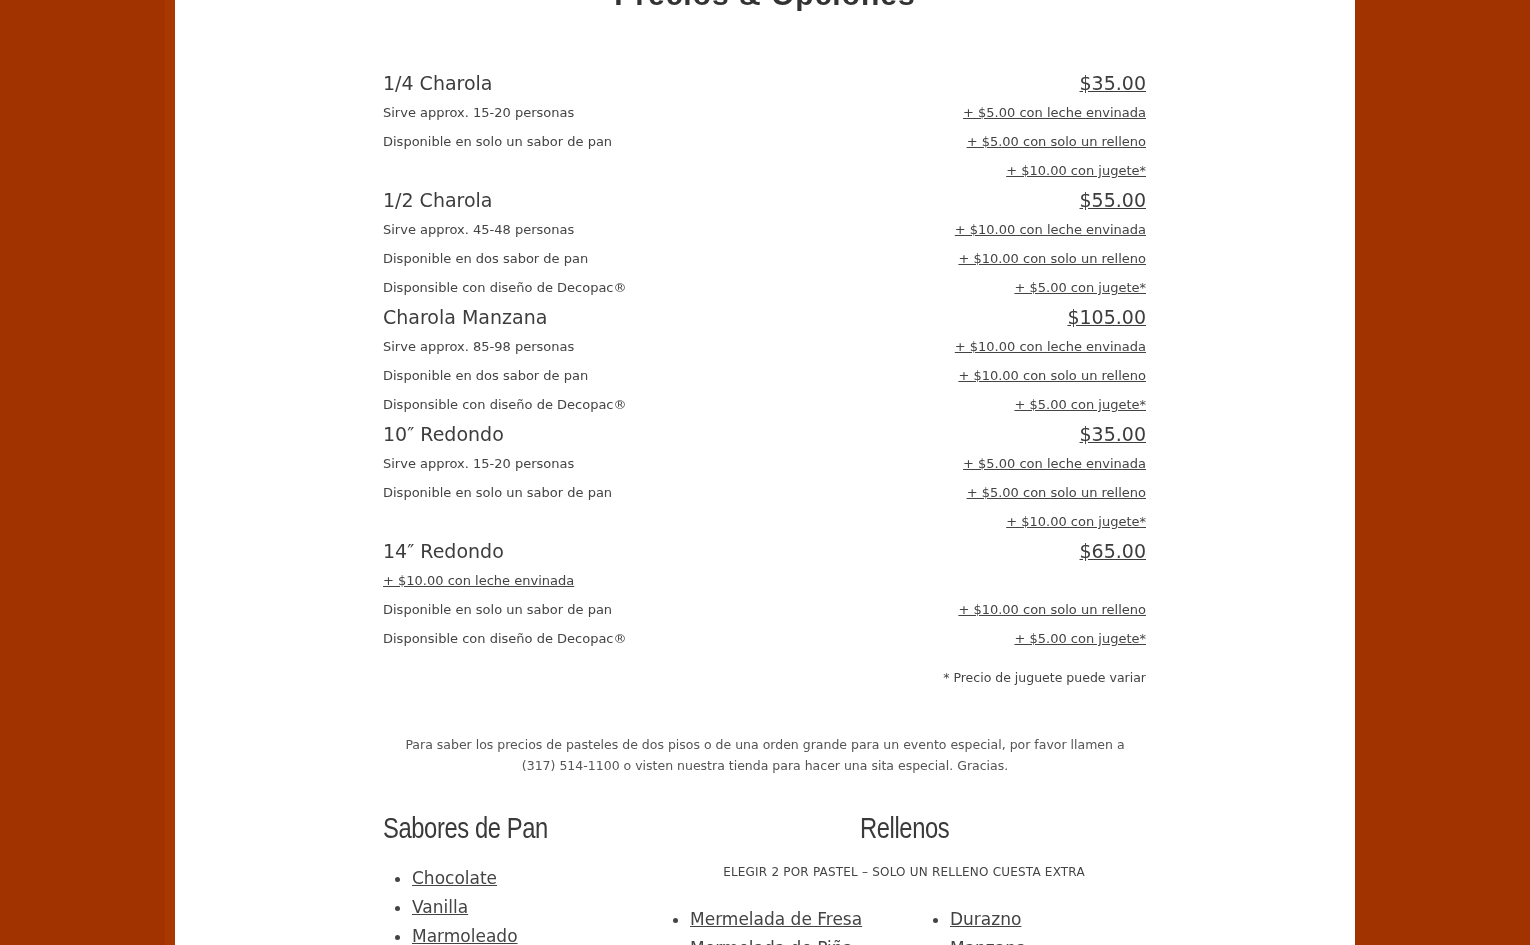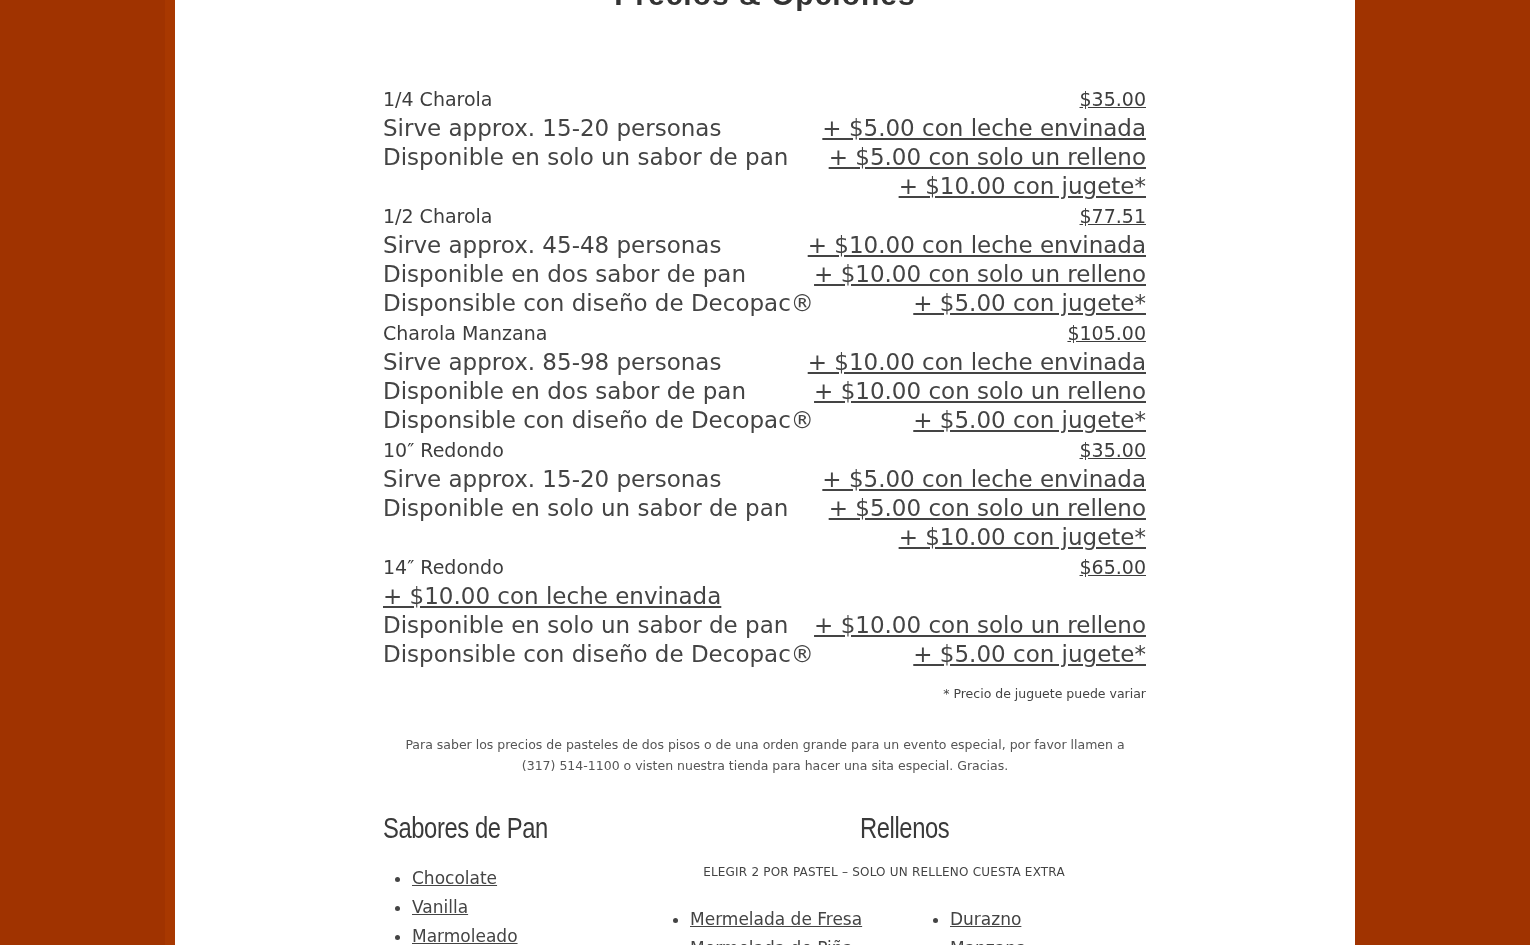--- a/index.html
+++ b/index.html
@@ -13,44 +13,44 @@
     .page {
       position: absolute; left: 175px; top: 0; width: 1180px; height: 945px;
       background: #ffffff;
     }
     .section-title {
       position: absolute; left: 0; width: 1180px; top: -22px;
       text-align: center; font-family: "Liberation Sans", sans-serif;
       font-size: 30px; font-weight: bold; color: #333; letter-spacing: 1px;
       margin: 0;
     }
-    .price-table { position: absolute; left: 208px; top: 84px; width: 763px; }
+    .price-table { position: absolute; left: 208px; top: 68px; width: 763px; }
     .item { position: relative; }
     .row {
       display: flex; justify-content: space-between; align-items: baseline;
       height: 29px; line-height: 29px;
     }
     .row.head { height: 30px; line-height: 30px; }
-    .l, .r { font-size: 23px; color: #444; white-space: nowrap; }
+    .l, .r { font-size: 13px; color: #444; white-space: nowrap; }
     .row.head .l, .row.head .r { font-size: 19px; color: #3d3d3d; }
     .r { text-align: right; text-decoration: underline; }
     .note-small { text-align: right; font-size: 12.5px; color: #444; margin-top: 17px; }
     .info {
       position: absolute; left: 218px; top: 698px; width: 744px;
       text-align: center; font-size: 12.5px; line-height: 21px; color: #555; margin-top: 36px;
     }
     .sub-h {
       position: absolute; font-family: "Liberation Sans", sans-serif;
       font-size: 29px; color: #3a3a3a; margin: 0; font-weight: normal;
       transform: scaleX(0.82); transform-origin: left center; letter-spacing: -0.5px;
     }
     .sabores-h { left: 208px; top: 812px; }
     .rellenos-h { left: 685px; top: 812px; }
     .rellenos-note {
-      position: absolute; left: 450px; width: 518px; top: 865px;
+      position: absolute; left: 470px; width: 518px; top: 865px;
       text-align: center; font-size: 12px; color: #444; letter-spacing: 0.2px;
     }
     ul.list {
       position: absolute; margin: 0; padding-left: 29px;
       font-size: 17px; line-height: 29px; color: #444;
     }
     ul.list li { padding-left: 0; text-decoration: underline; }
     .sabores-list { left: 208px; top: 864px; }
     .rellenos-list-a { left: 486px; top: 905px; }
     .rellenos-list-b { left: 746px; top: 905px; }
@@ -84,21 +84,21 @@
       </div>
       <div class="row">
         <span class="l"></span>
         <span class="r">+ $10.00 con jugete*</span>
       </div>
     </div>
 
     <div class="item">
       <div class="row head">
         <span class="l">1/2 Charola</span>
-        <span class="r">$77.51</span>
+        <span class="r">$55.00</span>
       </div>
       <div class="row">
         <span class="l">Sirve approx. 45-48 personas</span>
         <span class="r">+ $10.00 con leche envinada</span>
       </div>
       <div class="row">
         <span class="l">Disponible en dos sabor de pan</span>
         <span class="r">+ $10.00 con solo un relleno</span>
       </div>
       <div class="row">

